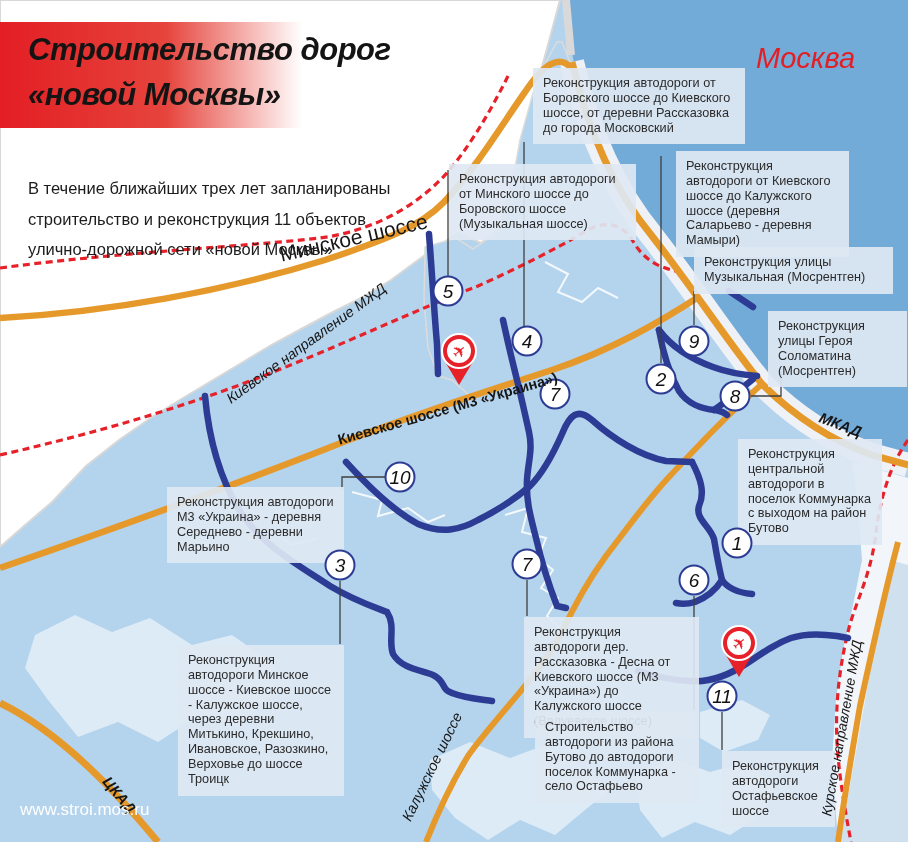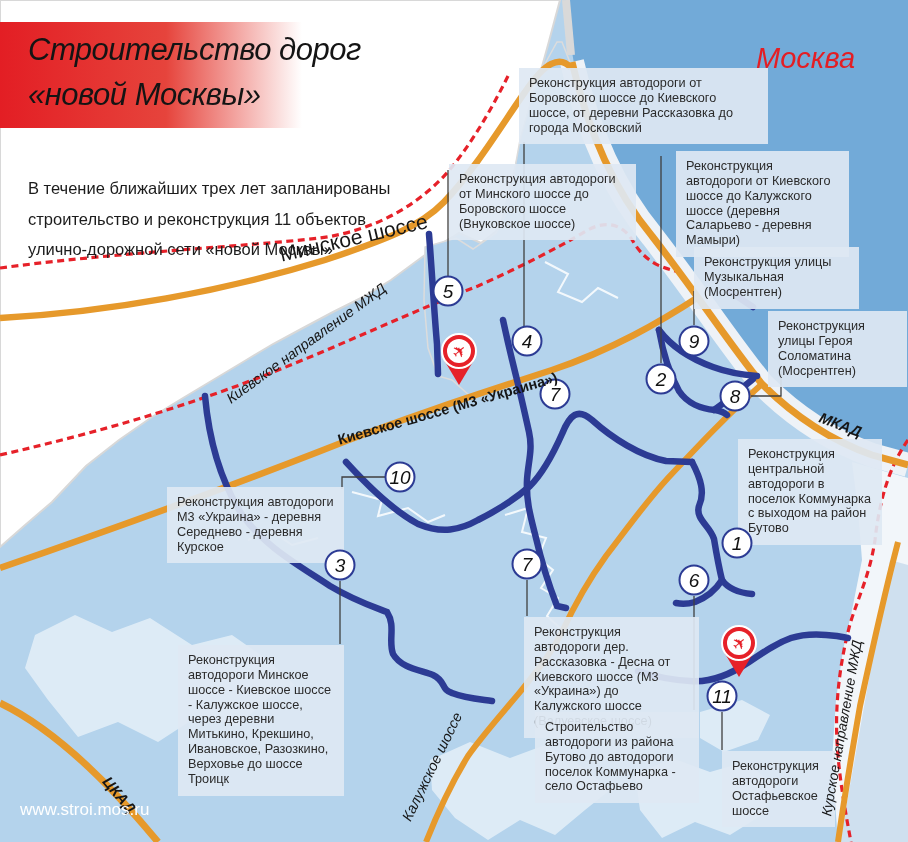--- a/index.html
+++ b/index.html
@@ -3,31 +3,31 @@
 <meta charset="utf-8">
 <style>
   html,body{margin:0;padding:0;}
   body{font-family:"Liberation Sans",sans-serif;}
   #stage{position:relative;width:908px;height:842px;overflow:hidden;background:#fff;}
   #stage svg{position:absolute;left:0;top:0;}
 
   
   .title-bg{position:absolute;left:0;top:22px;width:302px;height:106px;
     background:linear-gradient(90deg,#e31e24 0%,#e6443c 55%,rgba(250,235,230,0) 100%);}
-  .title{position:absolute;left:28px;top:28px;font-size:31px;font-weight:normal;font-style:italic;
+  .title{position:absolute;left:28px;top:28px;font-size:31px;font-weight:bold;font-style:italic;
     color:#141414;line-height:1.45;letter-spacing:-0.5px;white-space:nowrap;}
   .subtitle{position:absolute;left:28px;top:141px;width:400px;font-size:16.5px;line-height:1.85;color:#1c1c1c;margin-top:32px;}
 
   
   .anno{position:absolute;background:rgba(222,232,243,0.92);color:#2b2b2b;
     font-size:12.7px;line-height:1.17;padding:8px 10px 9px 10px;box-sizing:border-box;}
-  .pos-a4{left:519px;top:68px;width:249px}
+  .pos-a4{left:533px;top:68px;width:212px}
   .pos-a5{left:449px;top:164px;width:187px}
   .pos-a2{left:676px;top:151px;width:173px}
-  .pos-a9{left:694px;top:247px;width:165px}
+  .pos-a9{left:694px;top:247px;width:199px}
   .pos-a8{left:768px;top:311px;width:139px}
   .pos-a1{left:738px;top:439px;width:144px}
   .pos-a10{left:167px;top:487px;width:177px}
   .pos-a3{left:178px;top:645px;width:166px}
   .pos-a7{left:524px;top:617px;width:175px}
   .pos-a6{left:535px;top:712px;width:164px}
   .pos-a11{left:722px;top:751px;width:113px}
 
   
   .marker{position:absolute;width:31px;height:31px;border-radius:50%;background:#fff;
@@ -146,26 +146,26 @@
   <div class="title">
     <div>Строительство дорог</div>
     <div>«новой Москвы»</div>
   </div>
   <div class="subtitle">В течение ближайших трех лет запланированы строительство и реконструкция 11 объектов улично-дорожной сети «новой Москвы»</div>
 
   <div class="moskva">Москва</div>
 
   <div id="annotations">
       <div class="anno pos-a4">Реконструкция автодороги от Боровского шоссе до Киевского шоссе, от деревни Рассказовка до города Московский</div>
-      <div class="anno pos-a5">Реконструкция автодороги от Минского шоссе до Боровского шоссе (Внуковское шоссе)</div>
+      <div class="anno pos-a5">Реконструкция автодороги от Минского шоссе до Боровского шоссе (Музыкальная шоссе)</div>
       <div class="anno pos-a2">Реконструкция автодороги от Киевского шоссе до Калужского шоссе (деревня Саларьево - деревня Мамыри)</div>
       <div class="anno pos-a9">Реконструкция улицы Музыкальная (Мосрентген)</div>
       <div class="anno pos-a8">Реконструкция улицы Героя Соломатина (Мосрентген)</div>
       <div class="anno pos-a1">Реконструкция центральной автодороги в поселок Коммунарка с выходом на район Бутово</div>
-      <div class="anno pos-a10">Реконструкция автодороги М3 «Украина» - деревня Середнево - деревня Курское</div>
+      <div class="anno pos-a10">Реконструкция автодороги М3 «Украина» - деревня Середнево - деревни Марьино</div>
       <div class="anno pos-a3">Реконструкция автодороги Минское шоссе - Киевское шоссе - Калужское шоссе, через деревни Митькино, Крекшино, Ивановское, Разозкино, Верховье до шоссе Троицк</div>
       <div class="anno pos-a7">Реконструкция автодороги дер. Рассказовка - Десна от Киевского шоссе (М3 «Украина») до Калужского шоссе (Валуевское шоссе)</div>
       <div class="anno pos-a6">Строительство автодороги из района Бутово до автодороги поселок Коммунарка - село Остафьево</div>
       <div class="anno pos-a11">Реконструкция автодороги Остафьевское шоссе</div>
     </div>
   <div id="markers">
       <div class="marker pos-m1">1</div>
       <div class="marker pos-m2">2</div>
       <div class="marker pos-m3">3</div>
       <div class="marker pos-m4">4</div>

